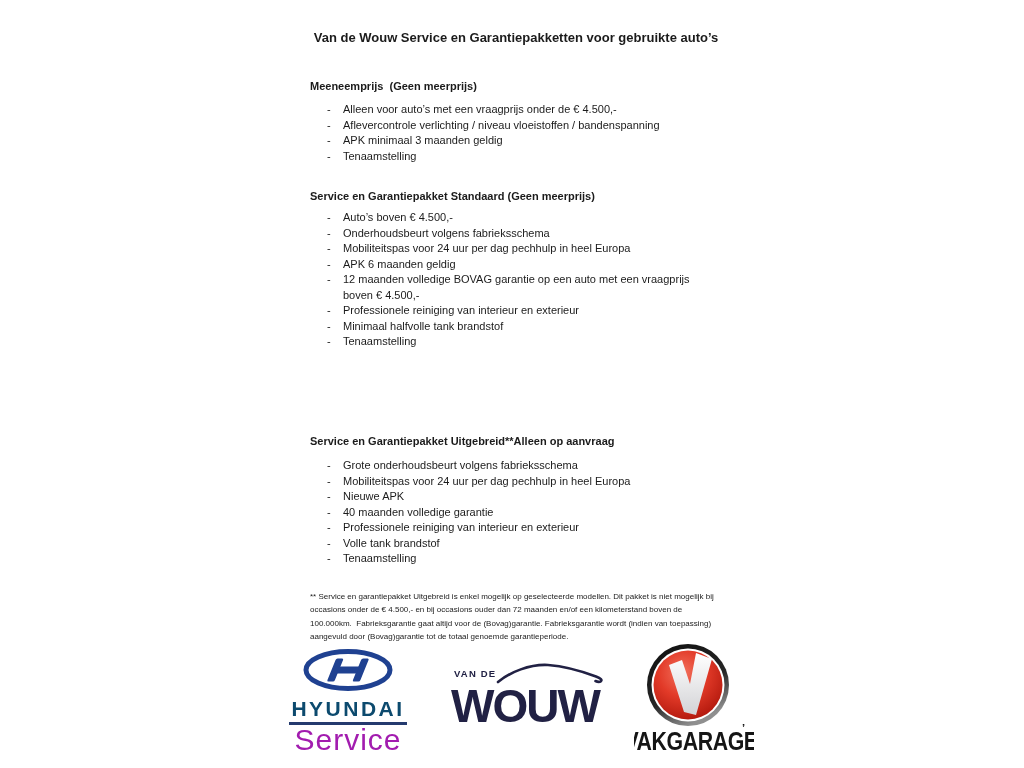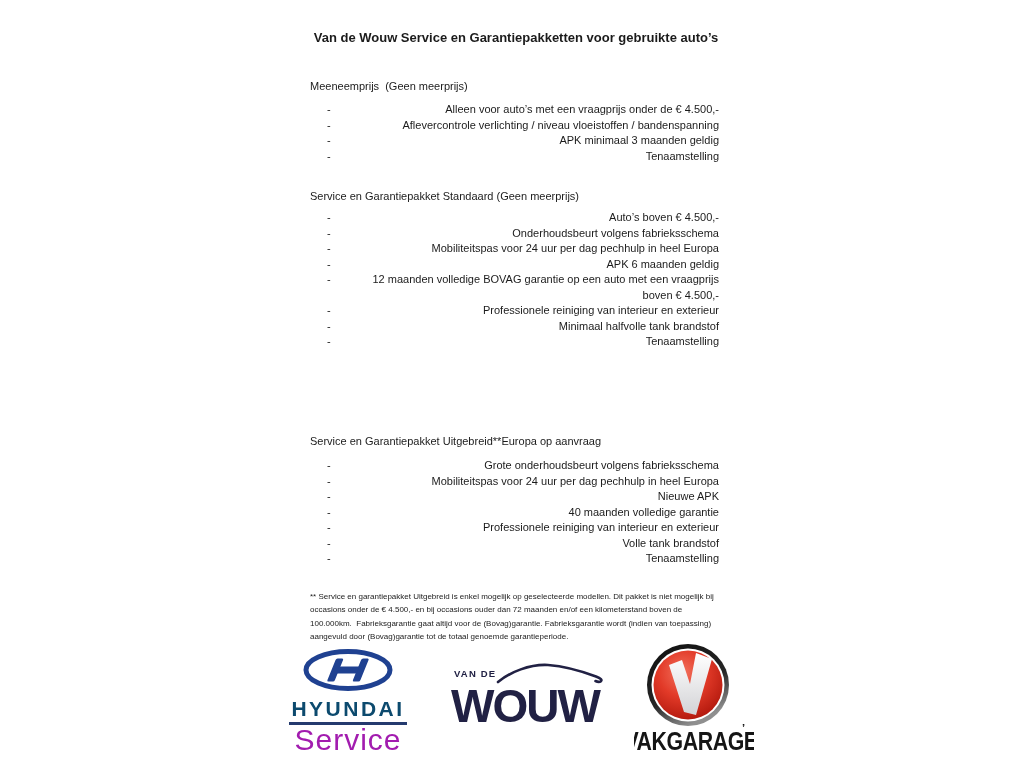--- a/index.html
+++ b/index.html
@@ -1,30 +1,30 @@
 <!DOCTYPE html>
 <html><head>
 <meta charset="utf-8">
 <style>
   html,body{margin:0;padding:0;background:#ffffff;}
   .page{position:relative;width:1024px;height:768px;background:#ffffff;overflow:hidden;
         font-family:"Liberation Sans",sans-serif;color:#1b1b1b;border-radius:14px;}
   .title{position:absolute;left:310px;top:30px;width:412px;text-align:center;
          font-size:13px;font-weight:bold;white-space:pre-wrap;}
-  .heading{position:absolute;left:310px;font-size:11px;font-weight:normal;white-space:pre-wrap;}
+  .heading{position:absolute;left:310px;font-size:11px;font-weight:bold;white-space:pre-wrap;}
   .h1{top:80px;}
   .h2{top:190px;}
   .h3{top:435px;display:flex;}
   .list{position:absolute;left:310px;font-size:11px;}
   .list1{top:102px;}
   .list2{top:210px;}
   .list3{top:458px;}
   .li{display:flex;line-height:15.5px;}
   .dash{flex:none;width:16px;padding-left:17px;}
-  .li-text{width:376px;text-align:right;}
+  .li-text{width:376px;}
   .para{position:absolute;left:310px;top:378px;width:426px;font-size:11px;line-height:16.5px;}
   .footnote{position:absolute;left:310px;top:590px;width:414px;font-size:8px;
             line-height:13.4px;white-space:pre-wrap;}
   .logo{position:absolute;}
   .hyundai{left:286px;top:648px;width:124px;text-align:center;}
   .hy-brand{font-size:21px;font-weight:bold;letter-spacing:2.5px;line-height:23px;
             color:#0c4a6e;margin-top:1px;}
   .hy-line{width:118px;height:2.5px;background:#243a6e;margin:2px auto;}
   .hy-sub{font-size:30px;font-weight:normal;letter-spacing:1px;color:#a21caf;line-height:26px;}
   .wouw{left:446px;top:660px;}
@@ -90,21 +90,21 @@
       </div>
     <div class="li">
         <span class="dash">-</span>
         <span class="li-text">Tenaamstelling</span>
       </div>
   </div>
 
 
   <div class="heading h3">
     <span>Service en Garantiepakket Uitgebreid**</span>
-    <span>Europa op aanvraag</span>
+    <span>Alleen op aanvraag</span>
   </div>
   <div class="list list3">
     <div class="li">
         <span class="dash">-</span>
         <span class="li-text">Grote onderhoudsbeurt volgens fabrieksschema</span>
       </div>
     <div class="li">
         <span class="dash">-</span>
         <span class="li-text">Mobiliteitspas voor 24 uur per dag pechhulp in heel Europa</span>
       </div>

